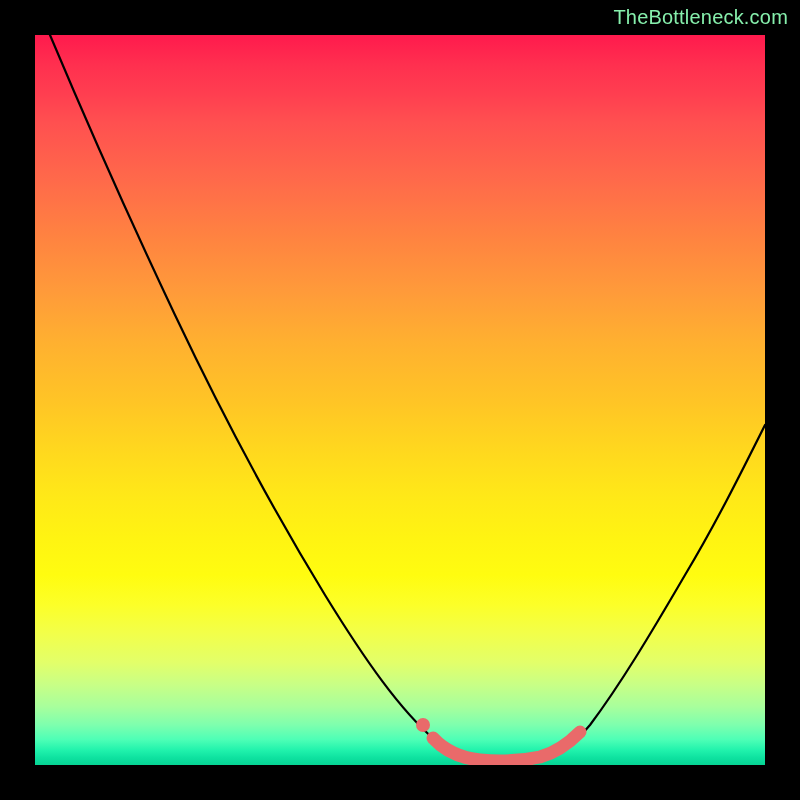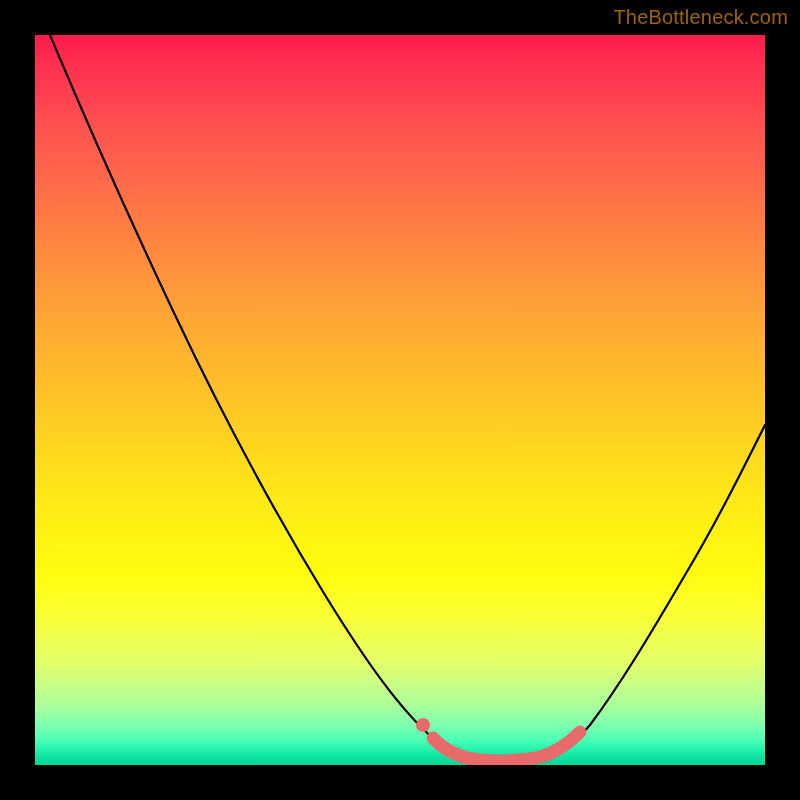--- a/index.html
+++ b/index.html
@@ -59,21 +59,21 @@
   svg.curve {
     position: absolute;
     inset: 0;
   }
   .watermark {
     position: absolute;
     top: 6px;
     right: 12px;
     font-family: Arial, Helvetica, sans-serif;
     font-size: 20px;
-    color: #a16207;
+    color: #86efac;
     letter-spacing: 0.2px;
   }
 </style>
 </head>
 <body>
 
 <div class="frame">
 
   <div class="plot-area">
     <div class="gradient-bg"></div>

